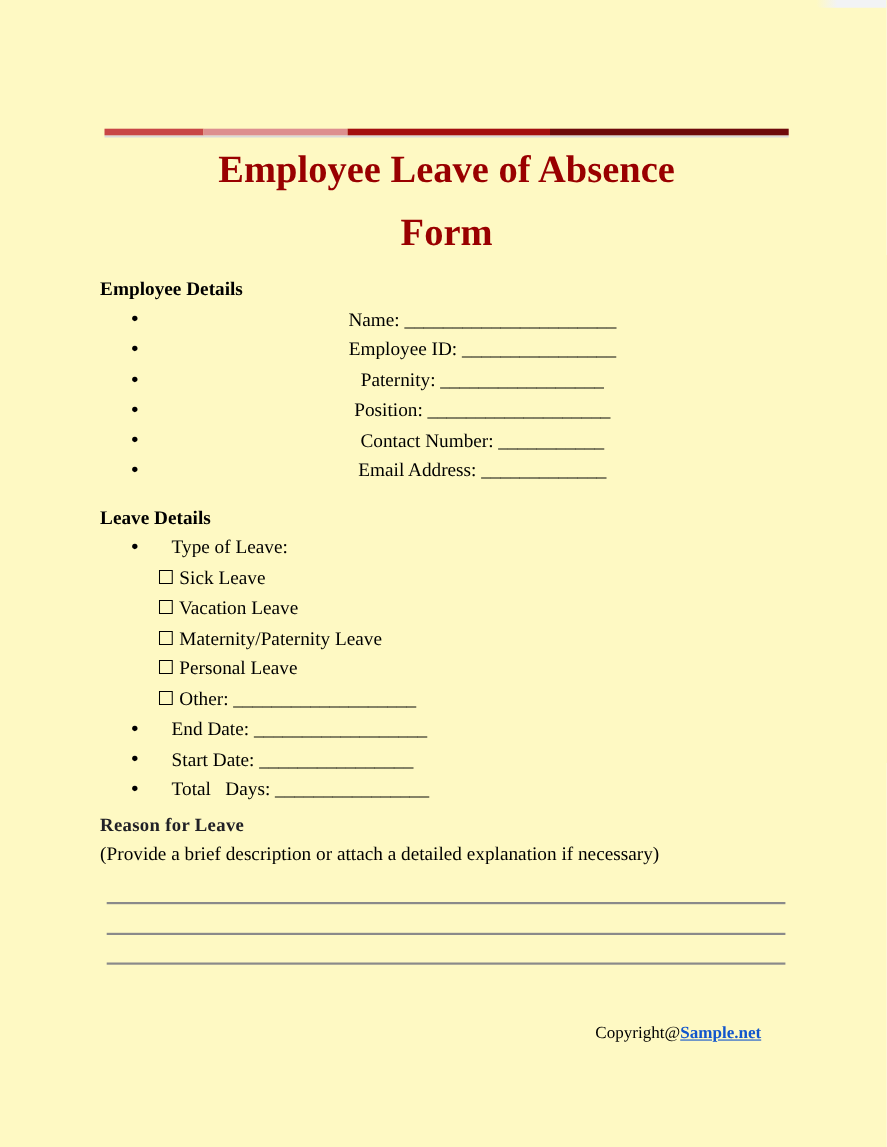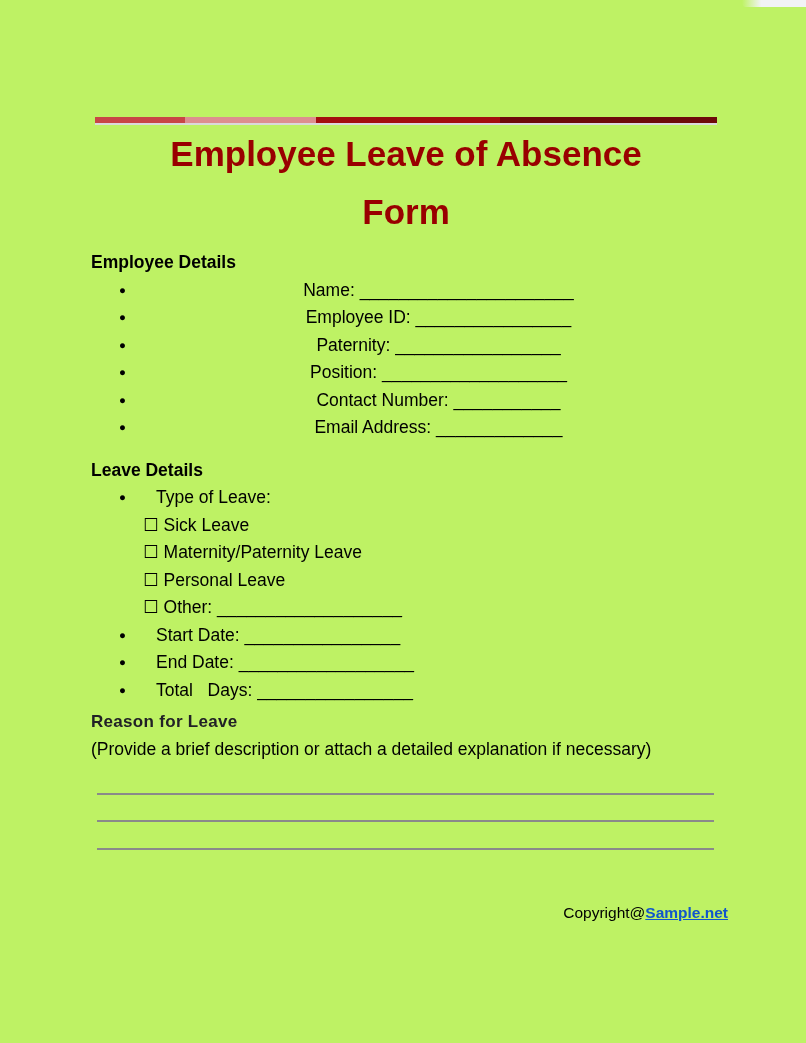--- a/index.html
+++ b/index.html
@@ -3,21 +3,21 @@
 <meta charset="utf-8">
 <style>
   * { box-sizing: border-box; }
   html, body { margin: 0; padding: 0; }
   body {
     width: 806px; height: 1043px;
     background: #ffffff;
     font-family: "Liberation Sans", "DejaVu Sans", sans-serif;
     color: #000000;
   }
-  .page { position: relative; width: 806px; height: 1043px; overflow: hidden; background: #bef264; }
+  .page { position: relative; width: 806px; height: 1043px; overflow: hidden; background: #fef9c3; font-family: Liberation Serif, serif; }
 
   
   .corner-artifact {
     position: absolute; top: 0; right: 0; width: 64px; height: 7px;
     background: linear-gradient(to left, #f2f3f5 70%, rgba(242,243,245,0));
     border-radius: 0 0 0 4px;
   }
 
   
   .header-bar {
@@ -59,21 +59,21 @@
     margin-top: 4px; font-size: 17px; line-height: 27.5px;
     font-weight: bold; color: #212126; letter-spacing: 0.3px;
   }
   .reason-note { line-height: 27.5px; white-space: pre-wrap; }
 
   .write-lines { margin-top: 4px; margin-left: 6px; width: 617px; }
   .write-line { height: 27.5px; border-bottom: 2px solid #8a8a8a; }
 
   .footer {
     margin-top: 49px; width: 806px; margin-left: -91px;
-    text-align: right; padding-right: 78px;
+    text-align: right; padding-right: 114px;
     font-size: 15.5px; line-height: 27.5px;
   }
   .footer a {
     color: #1155cc; font-weight: bold; text-decoration: underline; cursor: pointer;
   }
 </style>
 </head>
 <body>
 
 <div class="page">
@@ -104,26 +104,27 @@
       <li>Contact Number: ___________</li>
       <li>Email Address: _____________</li>
     </ul>
 
     <div class="section-heading h-leave">Leave Details</div>
 
     <ul class="dash-list list-leave">
       <li>Type of Leave:</li>
     </ul>
     <div class="checkbox-row">☐ Sick Leave</div>
+    <div class="checkbox-row">☐ Vacation Leave</div>
     <div class="checkbox-row">☐ Maternity/Paternity Leave</div>
     <div class="checkbox-row">☐ Personal Leave</div>
     <div class="checkbox-row">☐ Other: ___________________</div>
     <ul class="dash-list">
+      <li>End Date: __________________</li>
       <li>Start Date: ________________</li>
-      <li>End Date: __________________</li>
       <li>Total   Days: ________________</li>
     </ul>
 
     <div class="reason-heading">Reason for Leave</div>
     <div class="reason-note">(Provide a brief description or attach a detailed explanation if necessary)</div>
 
     <div class="write-lines">
       <div class="write-line"></div>
       <div class="write-line"></div>
       <div class="write-line"></div>

